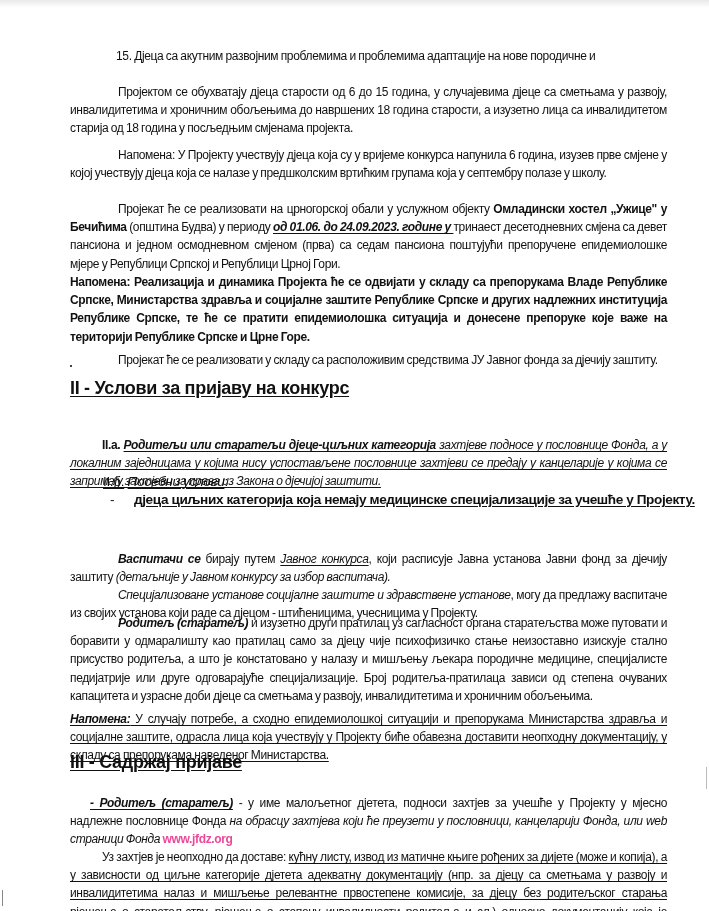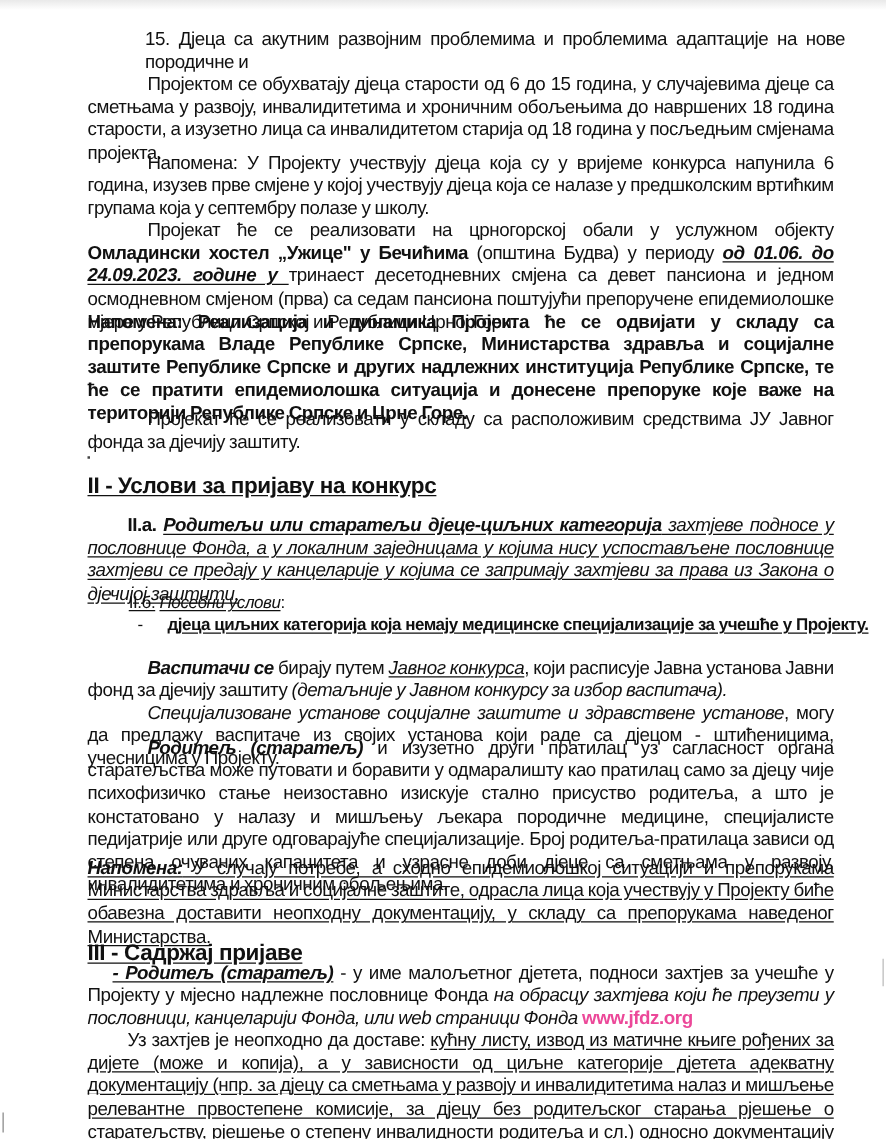--- a/index.html
+++ b/index.html
@@ -24,25 +24,26 @@
     .page {
       position: absolute;
       left: 0; top: 0;
       width: 709px;
       height: 911px;
     }
     .block {
       position: absolute;
       left: 70px;
       width: 597px;
-      font-size: 15px;
+      font-size: 12px;
       line-height: 18.2px;
       letter-spacing: -0.35px;
       text-align: justify;
       word-spacing: -0.5px;
+      margin-top: 24px;
     }
     .indent { text-indent: 48px; }
     .b { font-weight: bold; }
     .i { font-style: italic; }
     .u { text-decoration: underline; text-underline-offset: 2px; }
     p { margin: 0; }
 
     .item15 {
       left: 116px;
       width: 560px;

